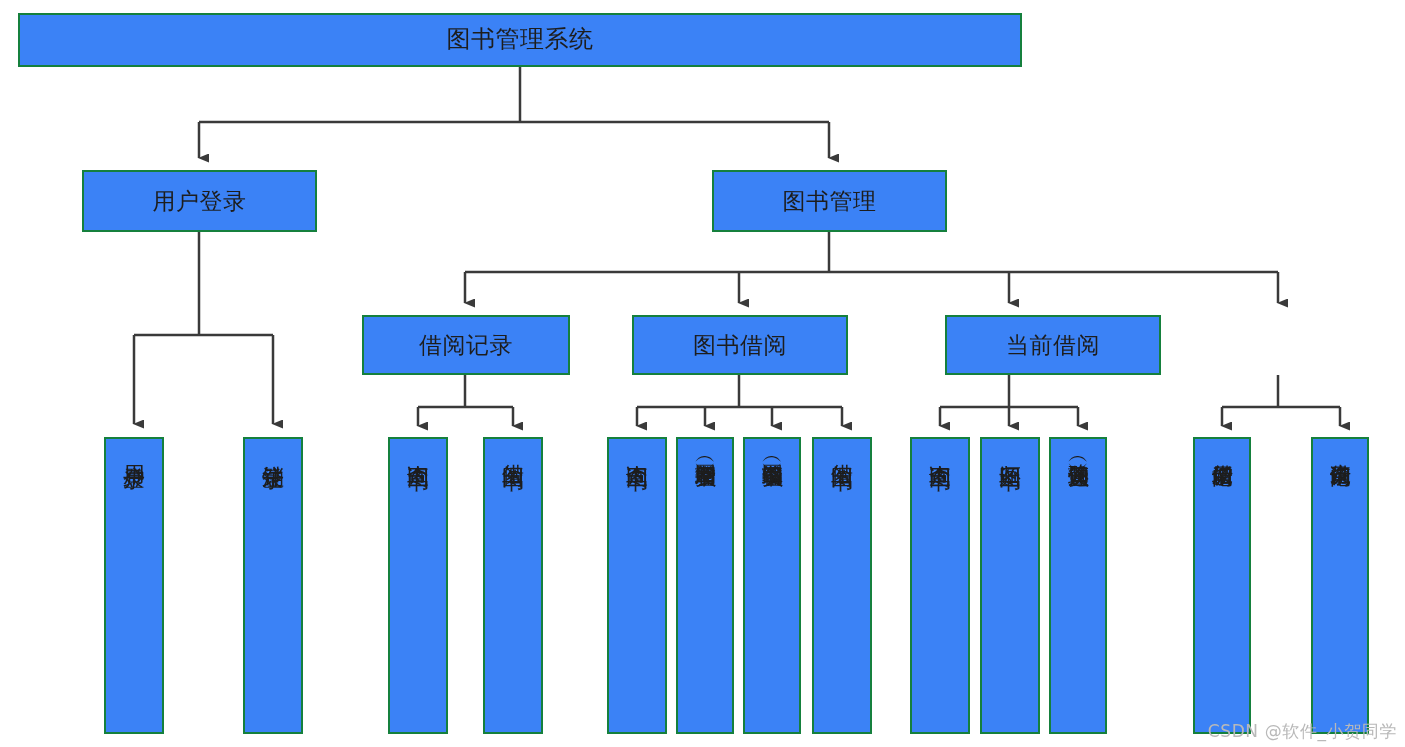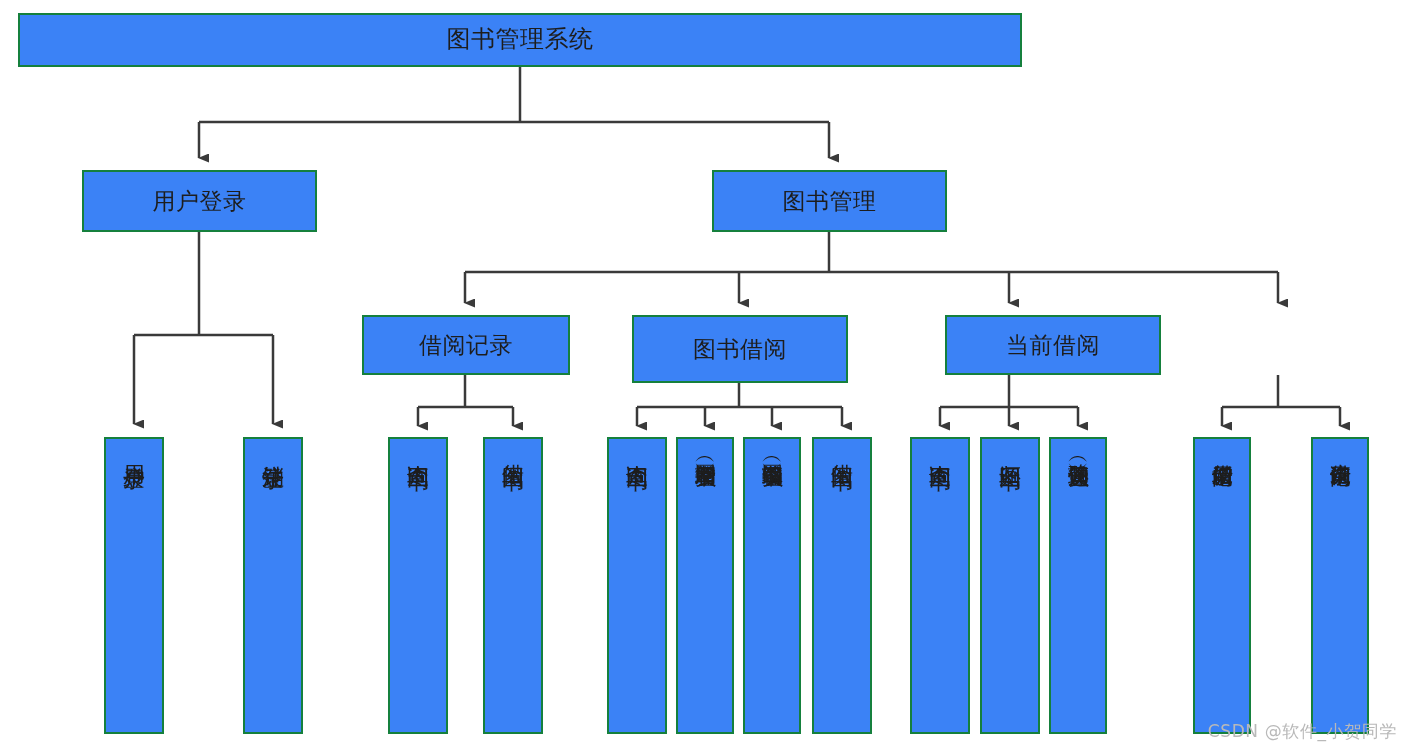--- a/index.html
+++ b/index.html
@@ -142,21 +142,21 @@
   <div class="node horizontal" style="left:82px; top:170px; width:235px; height:62px;">
     <span class="node-label">用户登录</span>
   </div>
   <div class="node horizontal" style="left:712px; top:170px; width:235px; height:62px;">
     <span class="node-label">图书管理</span>
   </div>
 
   <div class="node horizontal" style="left:362px; top:315px; width:208px; height:60px;">
     <span class="node-label">借阅记录</span>
   </div>
-  <div class="node horizontal" style="left:632px; top:315px; width:216px; height:68px;">
+  <div class="node horizontal" style="left:632px; top:315px; width:216px; height:60px;">
     <span class="node-label">图书借阅</span>
   </div>
   <div class="node horizontal" style="left:902px; top:315px; width:216px; height:60px;margin-left:43px;">
     <span class="node-label">当前借阅</span>
   </div>
 
   <div class="node vertical" style="left:104px; top:437px; width:60px; height:297px;">
     <span class="node-label">用户登录</span>
   </div>
   <div class="node vertical" style="left:243px; top:437px; width:60px; height:297px;">

